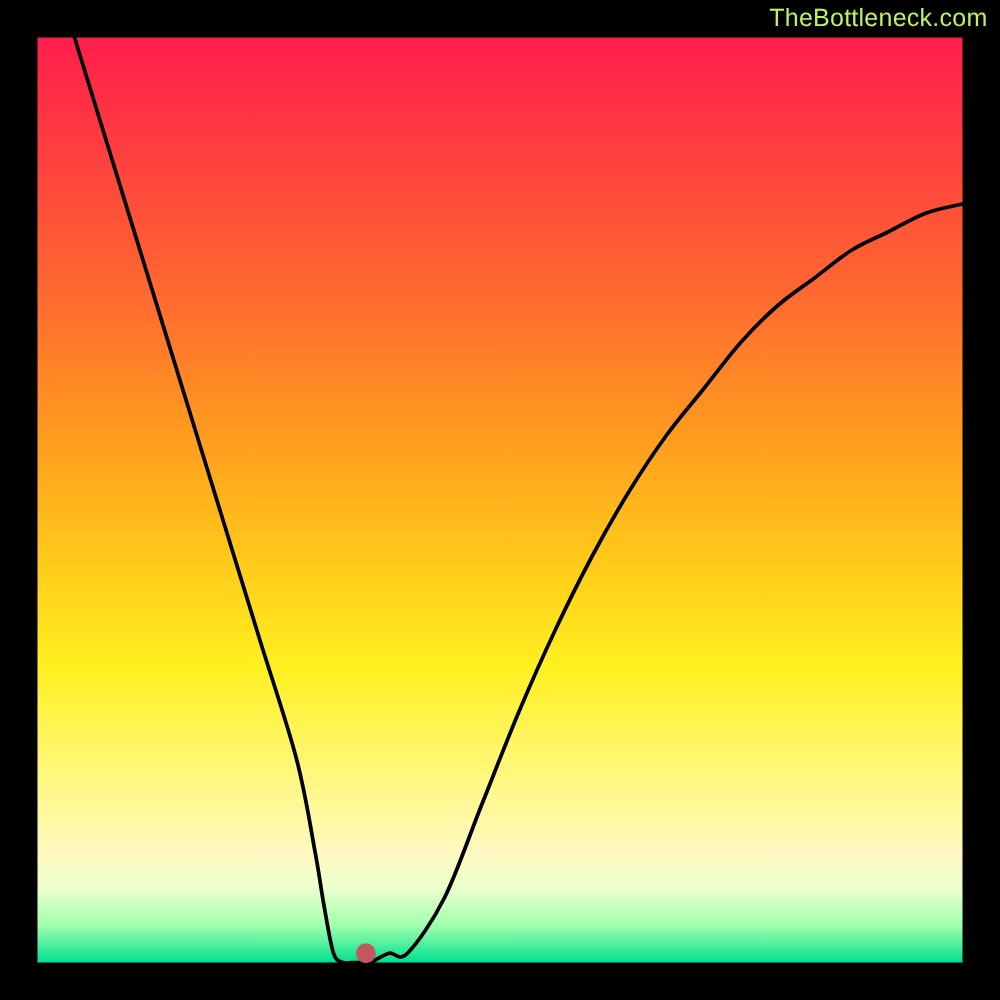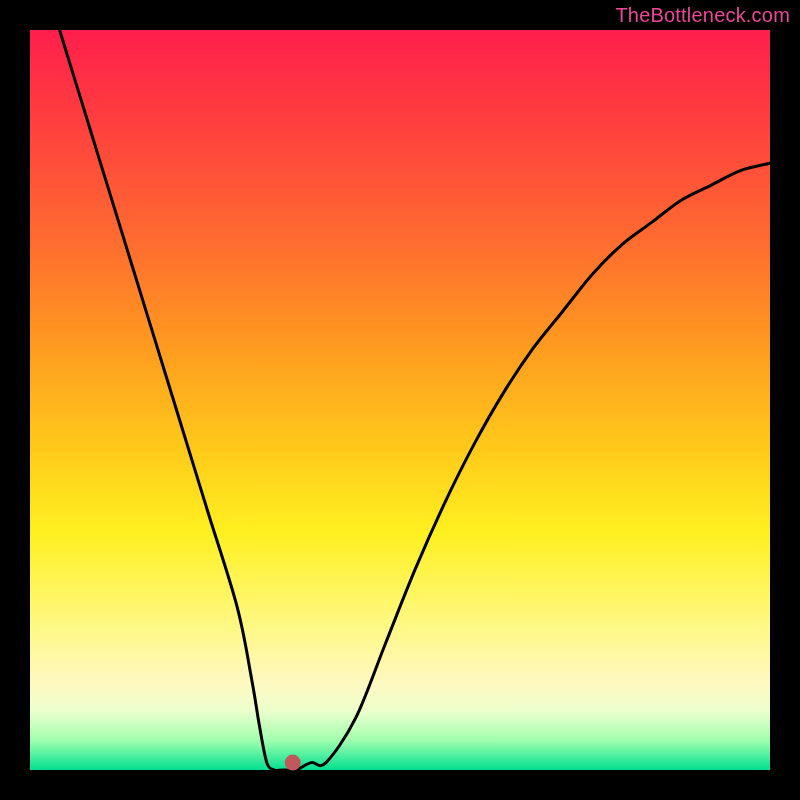--- a/index.html
+++ b/index.html
@@ -44,21 +44,21 @@
     left: 0;
     top: 0;
     width: 740px;
     height: 740px;
     overflow: visible;
   }
   .watermark {
     position: absolute;
     top: 4px;
     right: 10px;
-    color: #ec4899;
+    color: #bef264;
     font-size: 20px;
     font-weight: 500;
     letter-spacing: 0.2px;
     user-select: none;
   }
 </style>
 </head>
 <body>
 
 <div class="outer">

